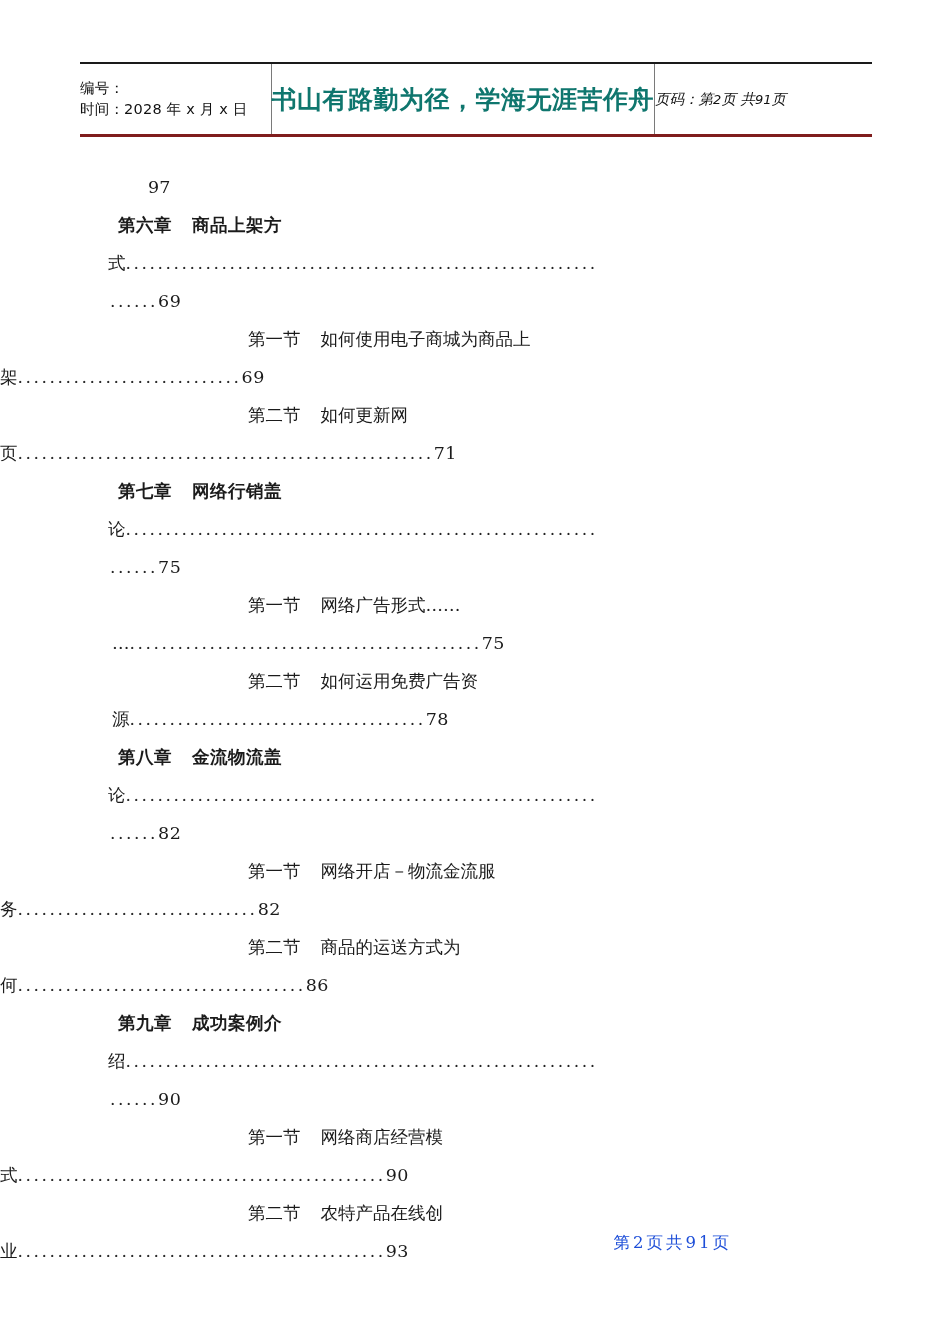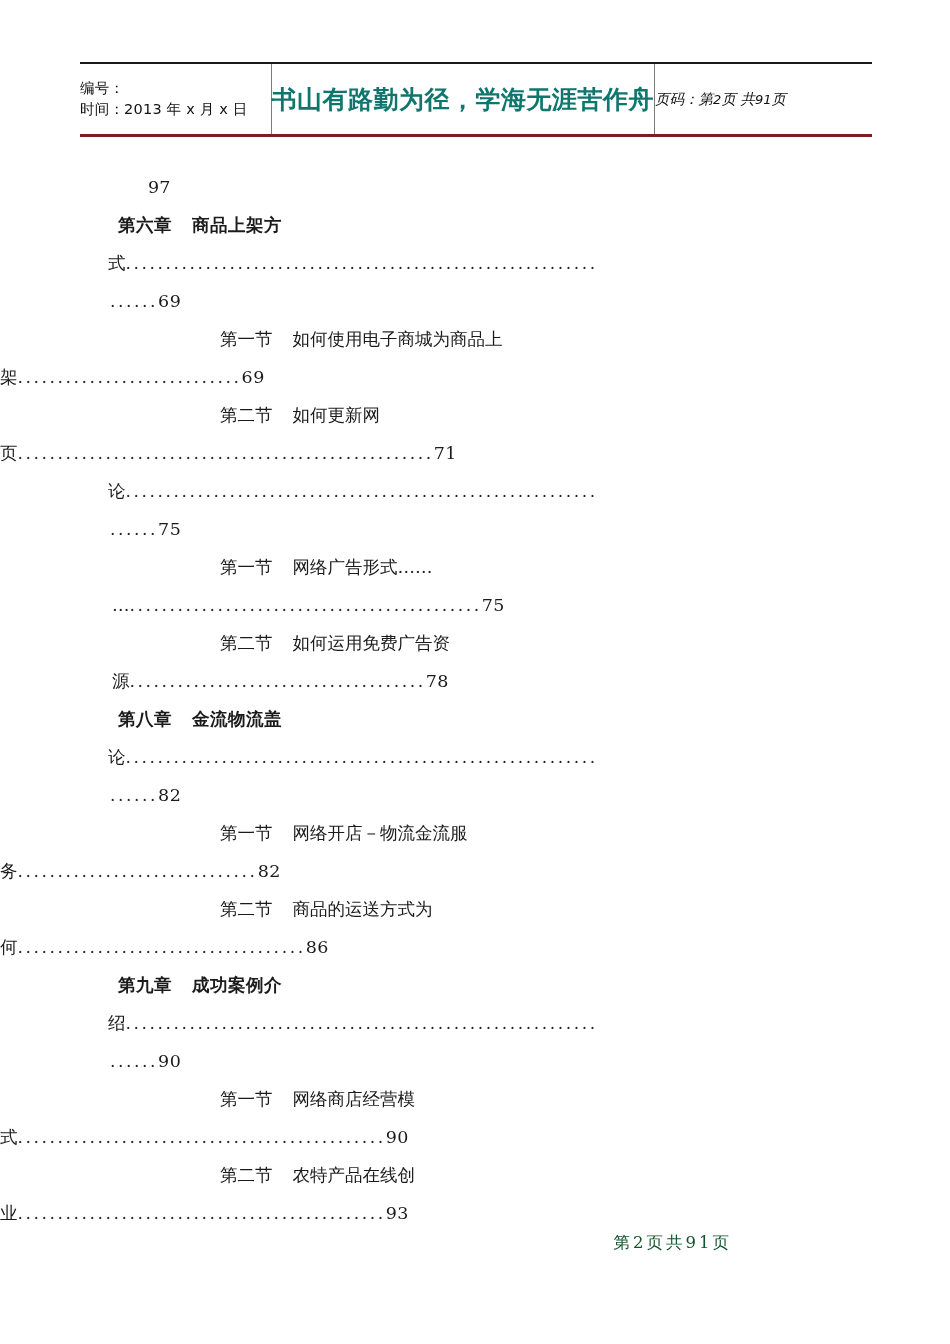--- a/index.html
+++ b/index.html
@@ -82,21 +82,21 @@
     font-size: 17.5px;
     line-height: 38px;
     height: 38px;
     white-space: nowrap;
     color: #1b1b1b;
     overflow: hidden;
   }
   .ind-orphan   { padding-left: 148px; }   
   .ind-chapter  { padding-left: 118px; font-weight: bold; letter-spacing: 0.5px; }
   .ind-cont-ch  { padding-left: 108px; }   
-  .ind-section  { padding-left: 220px; }
+  .ind-section  { padding-left: 220px; margin-left: 28px; }
   .ind-cont-sec { }   
   .ind-cont-sec2{ padding-left: 112px; }   
   .ind-tail     { padding-left: 110px; }
   .gap { display: inline-block; width: 20px; }
 
   .dots {
     letter-spacing: 2.6px;
     font-size: 17px;
     color: #232323;
   }
@@ -107,56 +107,57 @@
   .footer {
     position: absolute;
     left: 0;
     top: 1232px;
     width: 950px;
     text-align: right;
     padding-right: 218px;
     box-sizing: border-box;
     font-family: "DejaVu Serif", "Liberation Serif", serif;
     font-size: 16.5px;
-    color: #14532d;
+    color: #1d4ed8;
     letter-spacing: 3px;
     white-space: nowrap;
   }
 </style>
 </head>
 <body>
 
 <div class="page">
 
   <table class="header-table">
     <tbody>
         <tr>
       <td class="hdr-cell-left">
         <span class="hdr-line">编号：</span>
         <span class="hdr-line">
-          <span>时间：</span><span>2013 年 x 月 x 日</span>
+          <span>时间：</span><span>2028 年 x 月 x 日</span>
         </span>
       </td>
       <td class="hdr-cell-mid">书山有路勤为径，学海无涯苦作舟</td>
       <td class="hdr-cell-right">
         <span>页码：</span><span>第</span><span class="num-s">2</span><span>页</span>&nbsp;<span>共</span><span class="num-s">91</span><span>页</span>
       </td>
     </tr>
   </tbody>
     </table>
 
   <div class="toc" id="toc-container">
       <div class="toc-line ind-orphan"><span>97</span></div>
       <div class="toc-line ind-chapter"><span>第六章</span><span class="gap"></span><span>商品上架方</span></div>
       <div class="toc-line ind-cont-ch"><span>式</span><span class="dots">...........................................................</span></div>
       <div class="toc-line ind-tail"><span class="dots">......</span><span class="pg">69</span></div>
       <div class="toc-line ind-section"><span>第一节</span><span class="gap"></span><span>如何使用电子商城为商品上</span></div>
       <div class="toc-line ind-cont-sec"><span>架</span><span class="dots">............................</span><span class="pg">69</span></div>
       <div class="toc-line ind-section"><span>第二节</span><span class="gap"></span><span>如何更新网</span></div>
       <div class="toc-line ind-cont-sec"><span>页</span><span class="dots">....................................................</span><span class="pg">71</span></div>
+      <div class="toc-line ind-chapter"><span>第七章</span><span class="gap"></span><span>网络行销盖</span></div>
       <div class="toc-line ind-cont-ch"><span>论</span><span class="dots">...........................................................</span></div>
       <div class="toc-line ind-tail"><span class="dots">......</span><span class="pg">75</span></div>
       <div class="toc-line ind-section"><span>第一节</span><span class="gap"></span><span>网络广告形式……</span></div>
       <div class="toc-line ind-cont-sec2"><span class="ell">…</span><span class="dots">............................................</span><span class="pg">75</span></div>
       <div class="toc-line ind-section"><span>第二节</span><span class="gap"></span><span>如何运用免费广告资</span></div>
       <div class="toc-line ind-cont-sec2"><span>源</span><span class="dots">.....................................</span><span class="pg">78</span></div>
       <div class="toc-line ind-chapter"><span>第八章</span><span class="gap"></span><span>金流物流盖</span></div>
       <div class="toc-line ind-cont-ch"><span>论</span><span class="dots">...........................................................</span></div>
       <div class="toc-line ind-tail"><span class="dots">......</span><span class="pg">82</span></div>
       <div class="toc-line ind-section"><span>第一节</span><span class="gap"></span><span>网络开店－物流金流服</span></div>

